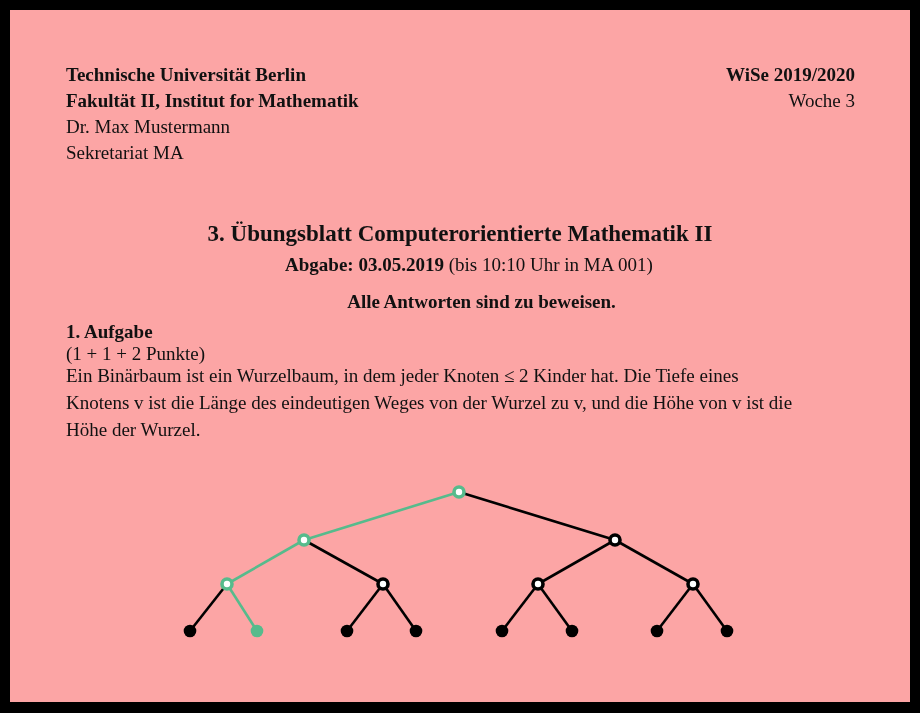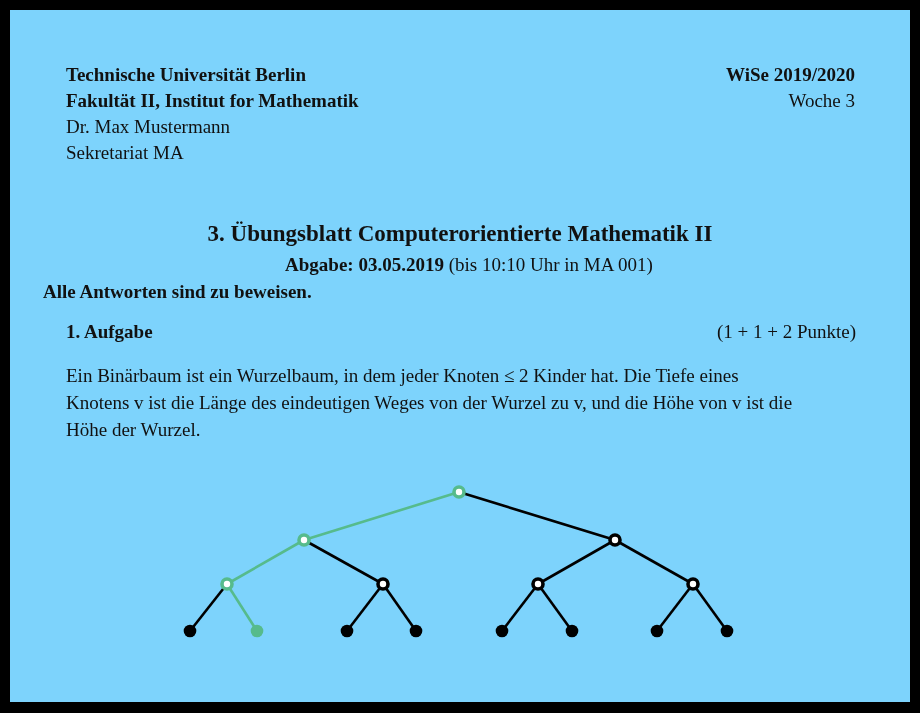--- a/index.html
+++ b/index.html
@@ -1,20 +1,20 @@
 <!DOCTYPE html>
 <html><head>
 <meta charset="utf-8">
 <style>
   html, body { margin: 0; padding: 0; background: #4a4a4a; }
   .canvas {
     position: relative;
     width: 920px;
     height: 713px;
-    background: #7dd3fc;
+    background: #fca5a5;
     font-family: "Liberation Serif", "DejaVu Serif", serif;
     color: #111111;
     overflow: hidden;
   }
   .frame {
     position: absolute;
     inset: 0;
     border-style: solid;
     border-color: #000000;
     border-width: 10px 10px 11px 10px;
@@ -52,35 +52,36 @@
     position: absolute;
     left: 0; right: 0;
     top: 254px;
     text-align: center;
     font-size: 19px;
     padding-left: 18px;
   }
   .notice {
     position: absolute;
     left: 0; right: 0;
-    top: 281px;
-    text-align: left;
+    top: 291px;
+    text-align: center;
     font-size: 19px;
     font-weight: bold;
     padding-left: 43px;
   }
   .exercise-row {
     position: absolute;
     left: 66px;
     right: 64px;
     top: 321px;
     font-size: 19px;
     display: flex;
     justify-content: space-between;
     align-items: baseline;
+    flex-direction: column;
   }
   .paragraph {
     position: absolute;
     left: 66px;
     width: 800px;
     top: 362px;
     font-size: 19px;
     line-height: 27px;
   }
   .tree-svg {

